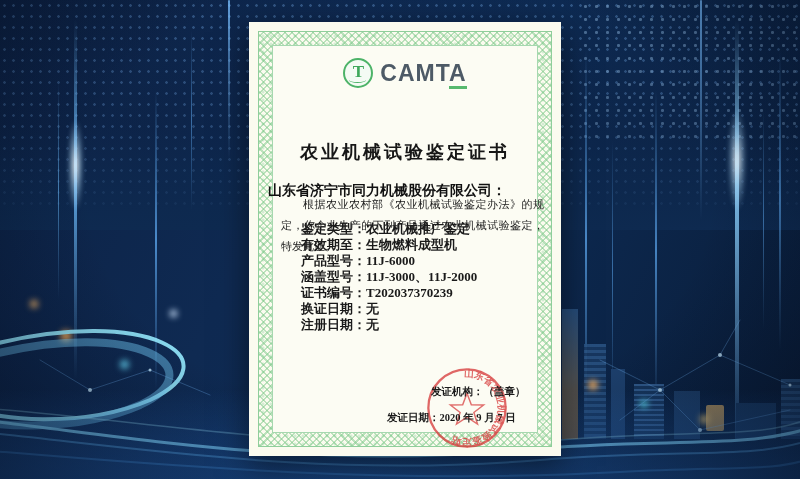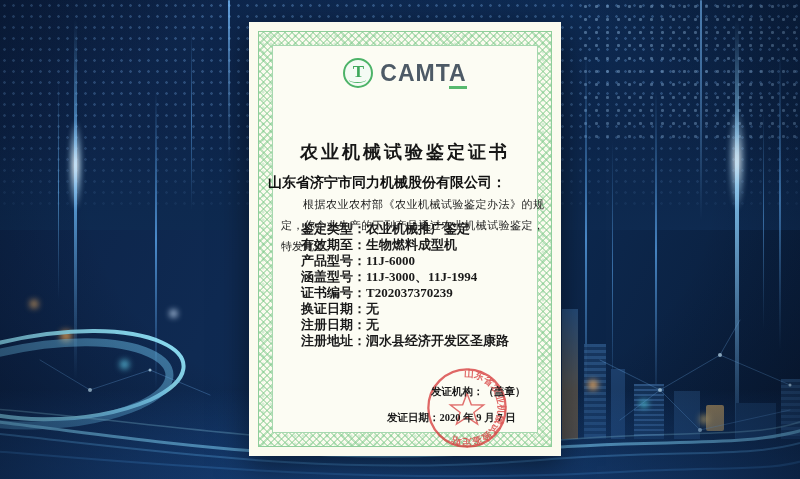--- a/index.html
+++ b/index.html
@@ -36,21 +36,21 @@
     border:1px solid #8fce9b;}
   .cert-inner{position:absolute;inset:13px;background:#fcfcf3;border:1px solid #a6d8af;}
   .logo{position:absolute;left:0;top:36px;width:100%;display:flex;align-items:center;justify-content:center;gap:7px;}
   .logo-circle{width:30px;height:30px;border-radius:50%;border:2.5px solid #4db368;background:#f4fbf4;
     display:flex;align-items:center;justify-content:center;position:relative;box-sizing:border-box;}
   .logo-t{color:#3fa85c;font-family:"Liberation Serif",serif;font-weight:bold;font-size:17px;line-height:1;margin-top:-4px;}
   .logo-wave{position:absolute;bottom:3px;left:4px;width:17px;height:5px;border-bottom:1.5px solid #4db368;border-radius:50%;}
   .logo-text{font-family:"Liberation Sans","DejaVu Sans",sans-serif;font-weight:bold;font-size:23px;color:#4d5a66;letter-spacing:1px;}
   .logo-text .last{color:#4d5a66;border-bottom:3px solid #57b96e;}
   .cert-title{position:absolute;left:0;top:118px;width:100%;text-align:center;font-size:18px;font-weight:bold;color:#171717;letter-spacing:3px;font-family:Liberation Mono, monospace;}
-  .company{position:absolute;left:19px;top:152px;right:16px;font-size:14px;font-weight:bold;color:#111;}
+  .company{position:absolute;left:19px;top:160px;right:16px;font-size:14px;font-weight:bold;color:#111;}
   .para{position:absolute;left:19px;top:172px;right:17px;font-size:11px;color:#1c1c1c;line-height:21px;text-indent:2em;font-weight:normal;text-align:justify;margin-left:13px;}
   .fields{position:absolute;left:52px;top:199px;right:10px;}
   .field-row{display:flex;font-size:13px;font-weight:bold;color:#1a1a1a;height:16px;line-height:16px;white-space:nowrap;}
   .issuer{position:absolute;left:182px;top:363px;font-size:10.5px;font-weight:bold;color:#1a1a1a;z-index:3;}
   .issue-date{position:absolute;left:138px;top:389px;font-size:10.5px;font-weight:bold;color:#1a1a1a;z-index:3;}
   .seal{position:absolute;left:172px;top:340px;width:92px;height:92px;z-index:2;opacity:.85;}
 </style>
 </head>
 <body>
 
@@ -144,37 +144,33 @@
       <div class="field-row">
           <span>有效期至：</span>
           <span>生物燃料成型机</span>
         </div>
       <div class="field-row">
           <span>产品型号：</span>
           <span>11J-6000</span>
         </div>
       <div class="field-row">
           <span>涵盖型号：</span>
-          <span>11J-3000、11J-1994</span>
+          <span>11J-3000、11J-2000</span>
         </div>
       <div class="field-row">
           <span>证书编号：</span>
           <span>T202037370239</span>
         </div>
       <div class="field-row">
           <span>换证日期：</span>
           <span>无</span>
         </div>
       <div class="field-row">
           <span>注册日期：</span>
           <span>无</span>
-        </div>
-      <div class="field-row">
-          <span>注册地址：</span>
-          <span>泗水县经济开发区圣康路</span>
         </div>
     </div>
 
     <div class="issuer">发证机构：（盖章）</div>
     <div class="issue-date">发证日期：2020 年 9 月 7 日</div>
 
     <svg class="seal" viewBox="0 0 100 100">
       <defs>
         <path id="sealArc" d="M 50,50 m -34,0 a 34,34 0 1,1 68,0 a 34,34 0 1,1 -68,0"></path>
       </defs>

